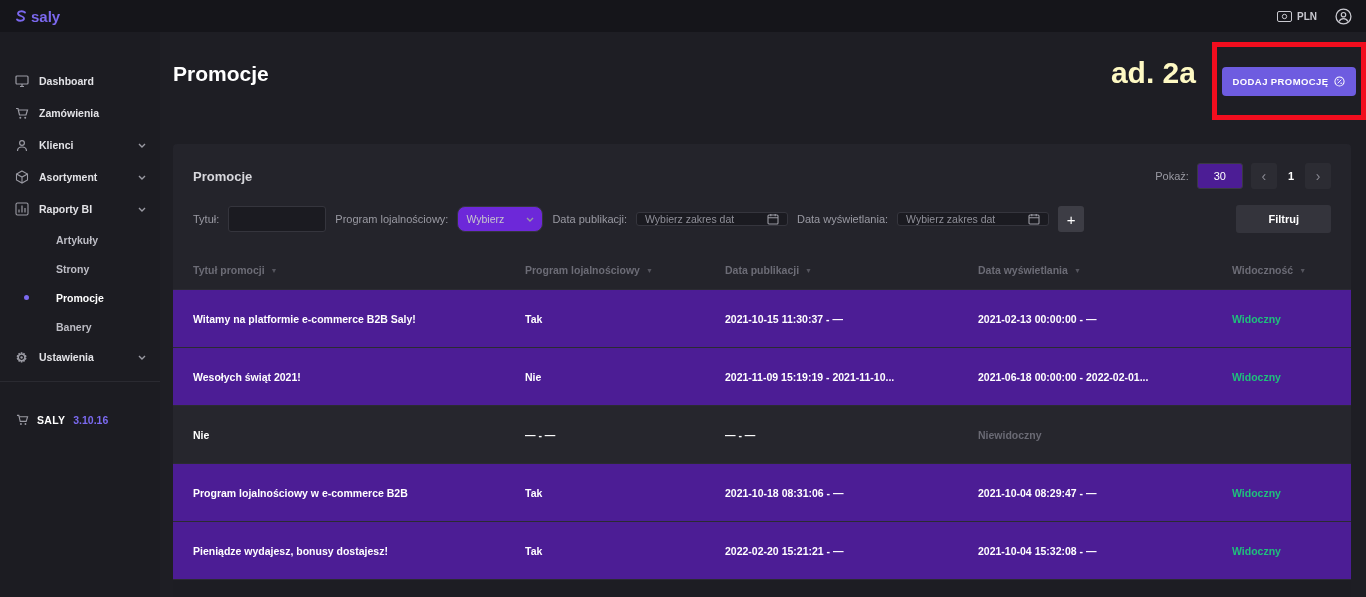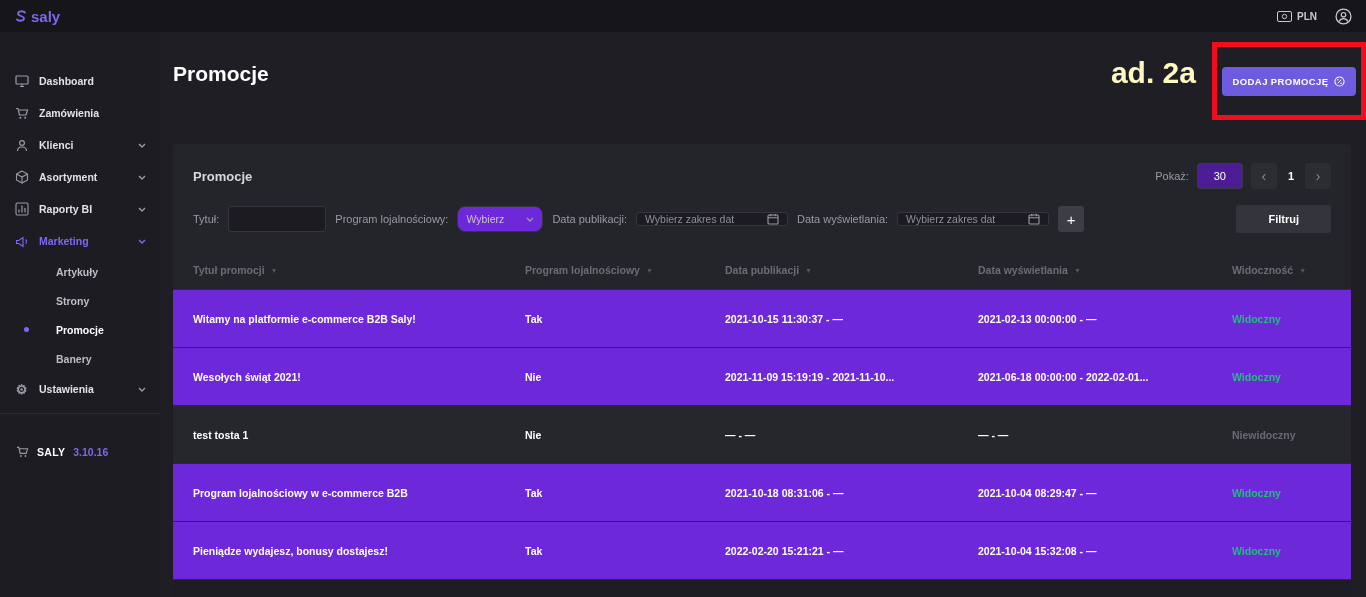--- a/index.html
+++ b/index.html
@@ -71,21 +71,21 @@
   .date-box .cal { color:#9a9aa3; }
   .plus-btn { width:26px; height:26px; background:#3d3d45; border:none; border-radius:3px; color:#fff;
               font-size:15px; line-height:1; cursor:pointer; display:flex; align-items:center; justify-content:center; font-family:inherit; }
   .filtruj-btn { margin-left:auto; background:#34343c; border:none; border-radius:3px; height:28px; padding:0 32px;
                  color:#fff; font-weight:bold; font-size:11px; cursor:pointer; font-family:inherit; }
 
   .grid { display:grid; grid-template-columns:332px 200px 253px 254px 1fr; align-items:center; padding:0 20px; }
   .thead { height:38px; color:#6c6c76; font-size:10.5px; font-weight:bold; }
   .th { display:flex; align-items:center; gap:6px; cursor:pointer; }
   .sort-ic { font-size:7px; color:#55555e; }
-  .trow { height:58px; background:#6d28d9; border-top:1px solid #2b2b32; font-size:10.5px; font-weight:bold; color:#fff; cursor:pointer; }
+  .trow { height:58px; background:#4c1d95; border-top:1px solid #2b2b32; font-size:10.5px; font-weight:bold; color:#fff; cursor:pointer; }
   .trow.row--alt { background:#26262d; }
   .vis-green { color:#1fc07c; }
   .vis-gray { color:#6a6a74; }
   .table-end { border-top:1px solid #2b2b32; height:20px; background:#1d1d23; }
 </style>
 </head>
 <body>
 
 <div class="topbar">
   <div class="logo">
@@ -175,34 +175,20 @@
             <path d="M4 10.5V7.5M7 10.5V3.5M10 10.5V6" stroke="currentColor" stroke-width="1.2"></path>
           </svg>
       </span>
       <span>Raporty BI</span>
       <span class="chev">
         <svg width="8" height="5" viewBox="0 0 8 5">
             <path d="M1 1l3 3 3-3" stroke="currentColor" fill="none" stroke-width="1.4"></path>
           </svg>
       </span>
     </div>
-    <div class="nav-item active">
-      <span class="nicon">
-        <svg width="14" height="13" viewBox="0 0 14 13">
-            <path d="M1.5 5.5v3h2.2l4.3 3V2.5l-4.3 3z" stroke="currentColor" fill="none" stroke-width="1.1"></path>
-            <path d="M10.5 4.5c1.4 1.2 1.4 3 0 4.2" stroke="currentColor" fill="none" stroke-width="1.1"></path>
-          </svg>
-      </span>
-      <span>Marketing</span>
-      <span class="chev">
-        <svg width="8" height="5" viewBox="0 0 8 5">
-            <path d="M1 1l3 3 3-3" stroke="currentColor" fill="none" stroke-width="1.4"></path>
-          </svg>
-      </span>
-    </div>
     <div class="subitem">
       <span>Artykuły</span>
     </div>
     <div class="subitem">
       <span>Strony</span>
     </div>
     <div class="subitem current">
       <span>Promocje</span>
     </div>
     <div class="subitem">
@@ -327,21 +313,20 @@
         <div class="vis-green">Widoczny</div>
       </div>
       <div class="grid trow">
         <div>Wesołych świąt 2021!</div>
         <div>Nie</div>
         <div>2021-11-09 15:19:19 - 2021-11-10...</div>
         <div>2021-06-18 00:00:00 - 2022-02-01...</div>
         <div class="vis-green">Widoczny</div>
       </div>
       <div class="grid trow row--alt">
-        <div>test tosta 1</div>
         <div>Nie</div>
         <div>— - —</div>
         <div>— - —</div>
         <div class="vis-gray">Niewidoczny</div>
       </div>
       <div class="grid trow">
         <div>Program lojalnościowy w e-commerce B2B</div>
         <div>Tak</div>
         <div>2021-10-18 08:31:06 - —</div>
         <div>2021-10-04 08:29:47 - —</div>

